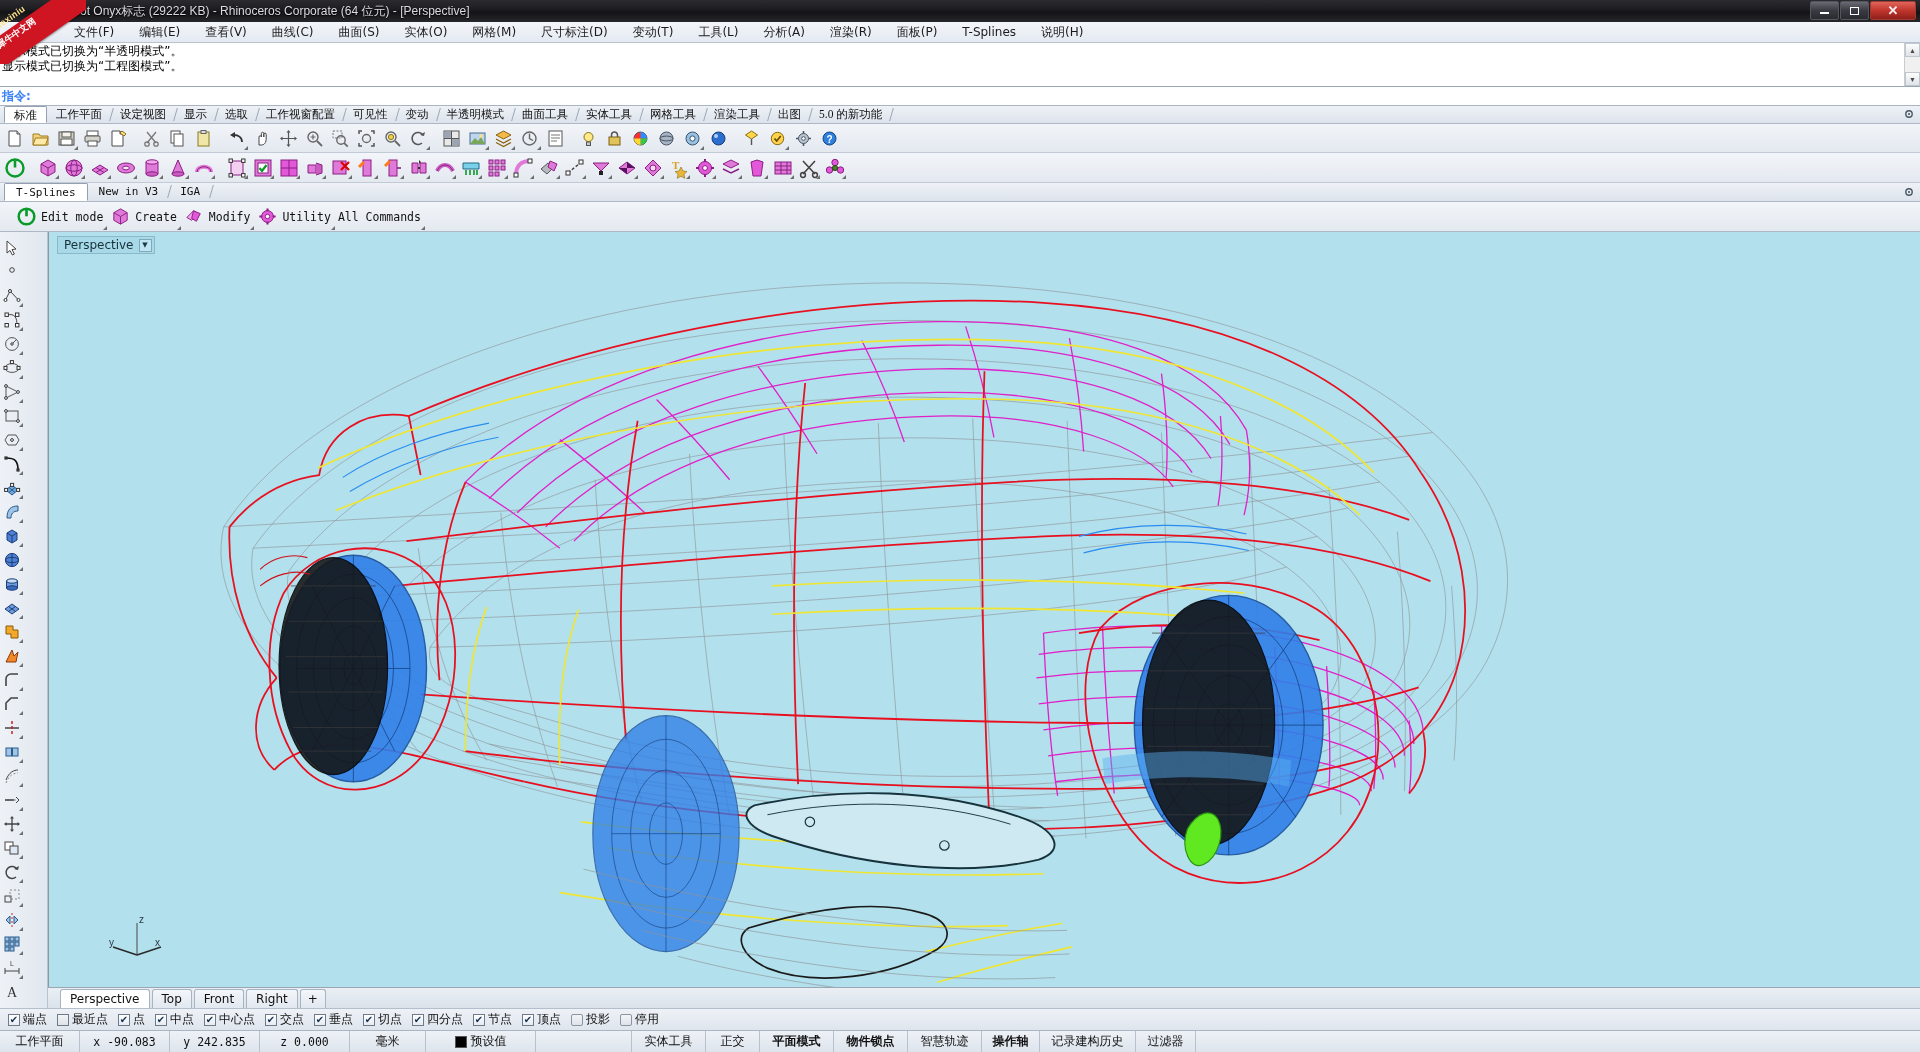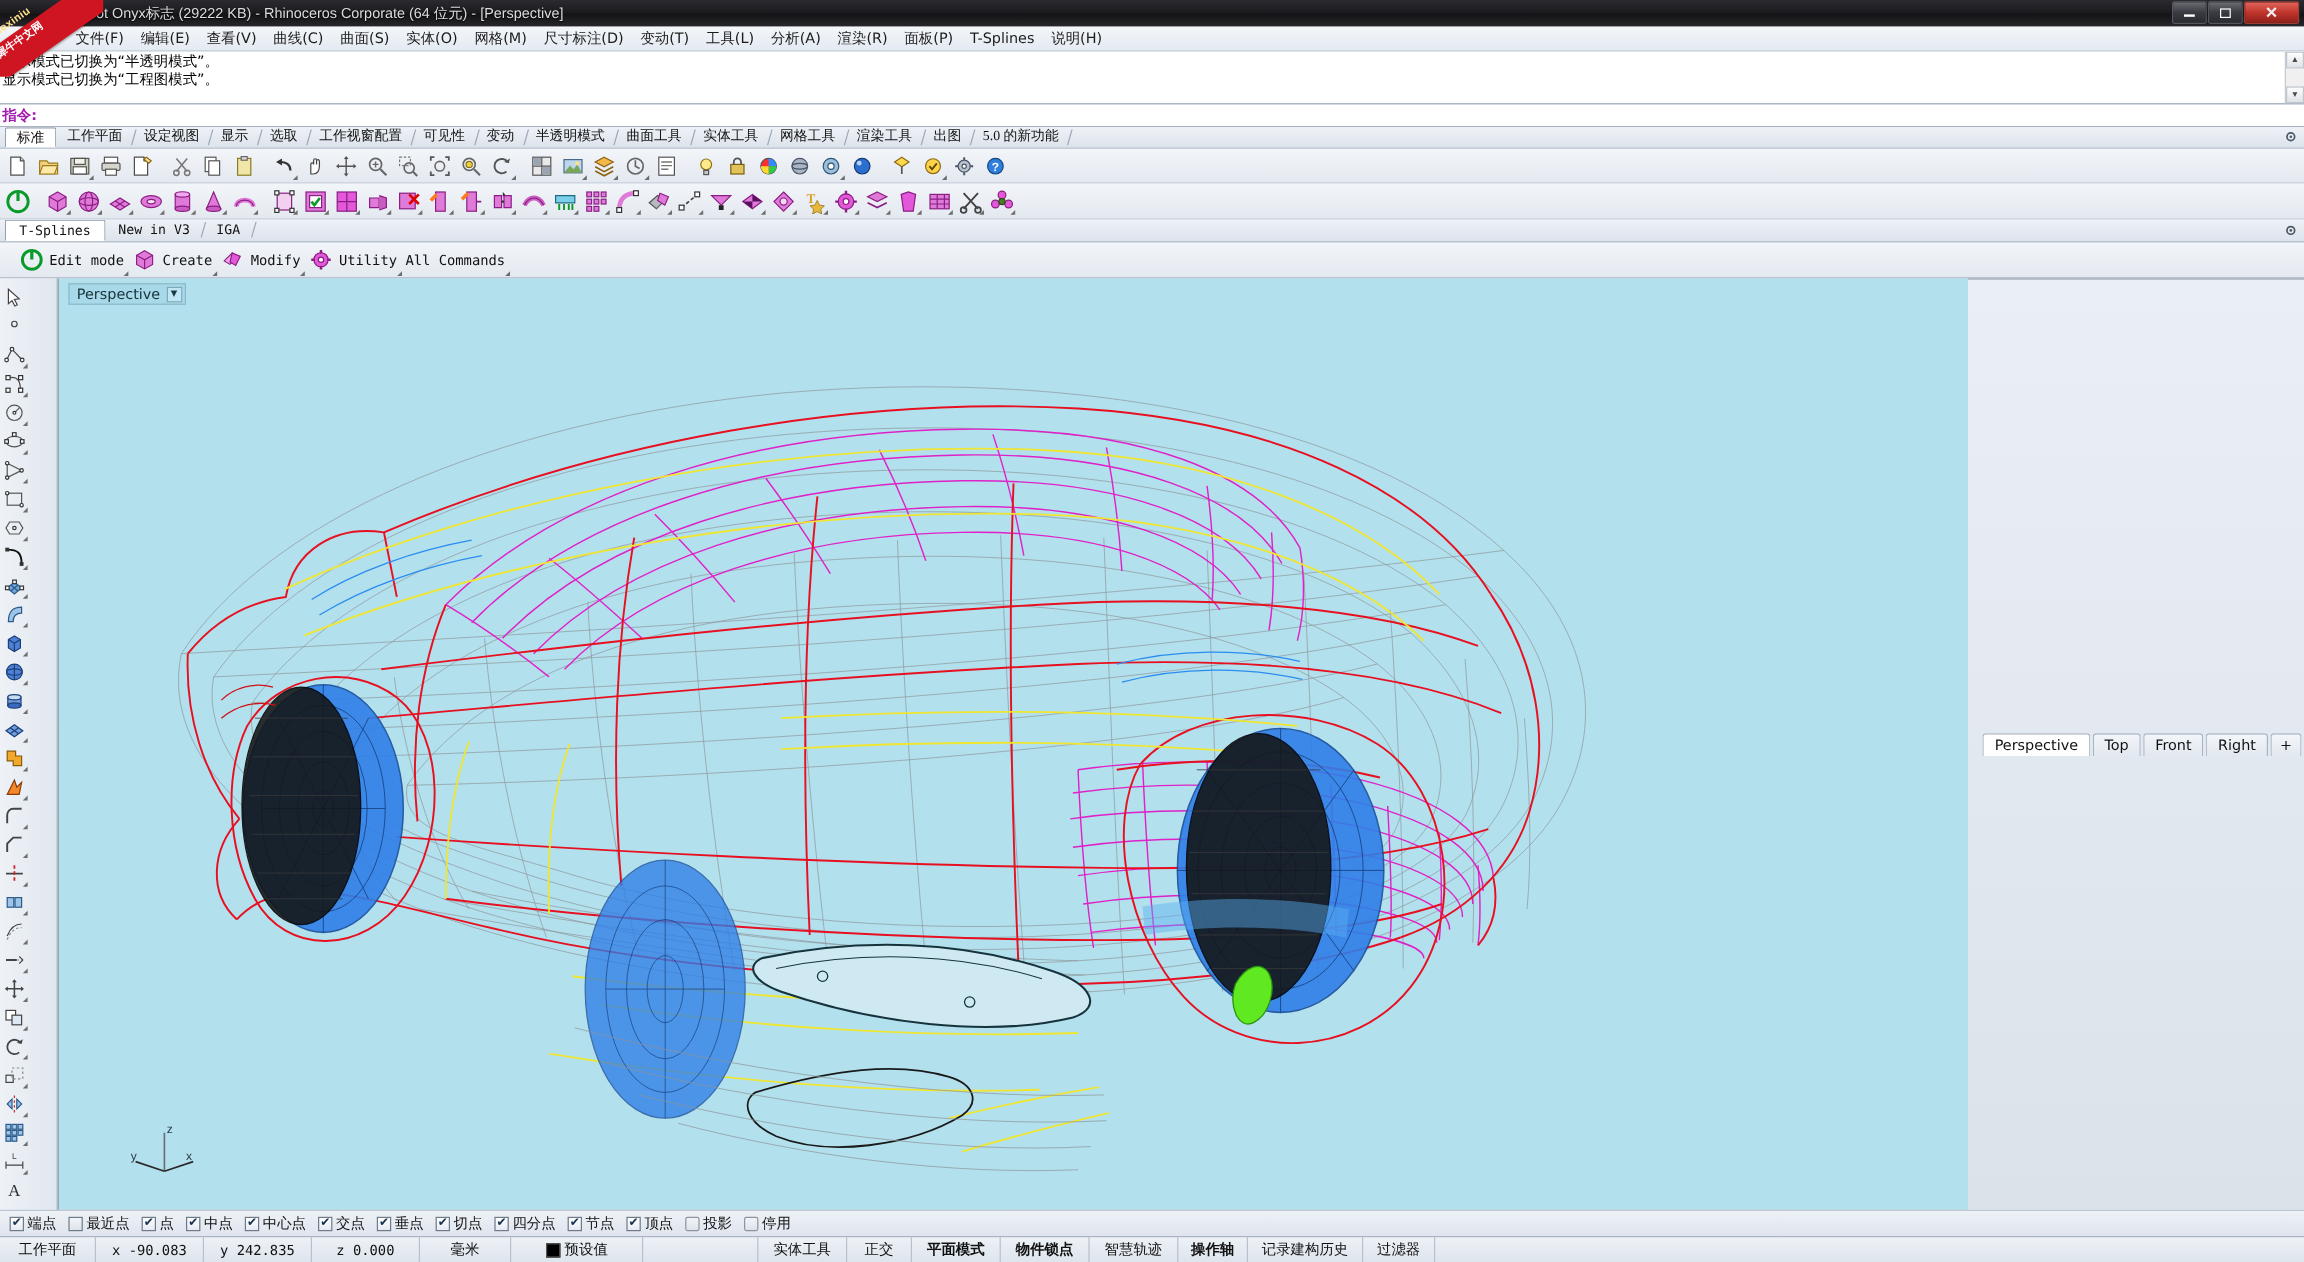--- a/index.html
+++ b/index.html
@@ -87,20 +87,21 @@
     background: linear-gradient(180deg,#f3f6fa 0%, #e4eaf2 100%);
     border-bottom: 1px solid #b9c3d0;
     display: flex; align-items: center;
     padding-left: 56px;
     font-size: 12.5px; color: #1b1b1b;
   }
   .menubar .mi {
     padding: 2px 7px; white-space: nowrap; cursor: default;
     font-family: "DejaVu Sans", sans-serif;
     font-size: 12px;
+    margin-left: 11px;
   }
 
   
   .cmdhist {
     flex: 0 0 44px;
     background: #ffffff;
     border: 1px solid #9aa7b6;
     border-top: none; border-left: none; border-right: none;
     position: relative;
     display: flex; flex-direction: column;
@@ -127,21 +128,21 @@
   
   .cmdprompt {
     flex: 0 0 19px;
     background: #ffffff;
     border-bottom: 1px solid #aab4c2;
     display: flex; align-items: center;
     padding-left: 2px;
   }
   .cmdprompt .lbl {
     font-family: "DejaVu Sans", sans-serif;
-    font-size: 12px; font-weight: bold; color:#a21caf;
+    font-size: 12px; font-weight: bold; color:#3b82f6;
   }
   .cmdprompt .field {
     flex: 1; height: 16px; margin-left: 3px;
     border: none; outline: none;
     font-family: "DejaVu Sans", sans-serif; font-size: 12px;
     background: #fff;
   }
 
   
   .tbtabs {
@@ -246,21 +247,21 @@
     background: linear-gradient(90deg,#eef2f7 0%, #e1e7ef 100%);
     border-right: 1px solid #b9c3d0;
     display: flex; flex-wrap: wrap;
     align-content: flex-start;
     padding-top: 4px;
     overflow: hidden;
   }
   .lefttb .icn { width: 24px; height: 24px; margin:0; }
 
   
-  .viewwrap { flex: 1 1 auto; display: flex; flex-direction: row; min-width:0; position: relative; }
+  .viewwrap { flex: 1 1 auto; display: flex; flex-direction: column; min-width:0; position: relative; }
   .viewport {
     flex: 1 1 auto; position: relative;
     background: #b2e0ec;
     overflow: hidden;
     border-left: 1px solid #8c98a6;
   }
   .vp-title {
     position: absolute; left: 8px; top: 4px;
     display: flex; align-items: center;
     background: #a8d9e8;

